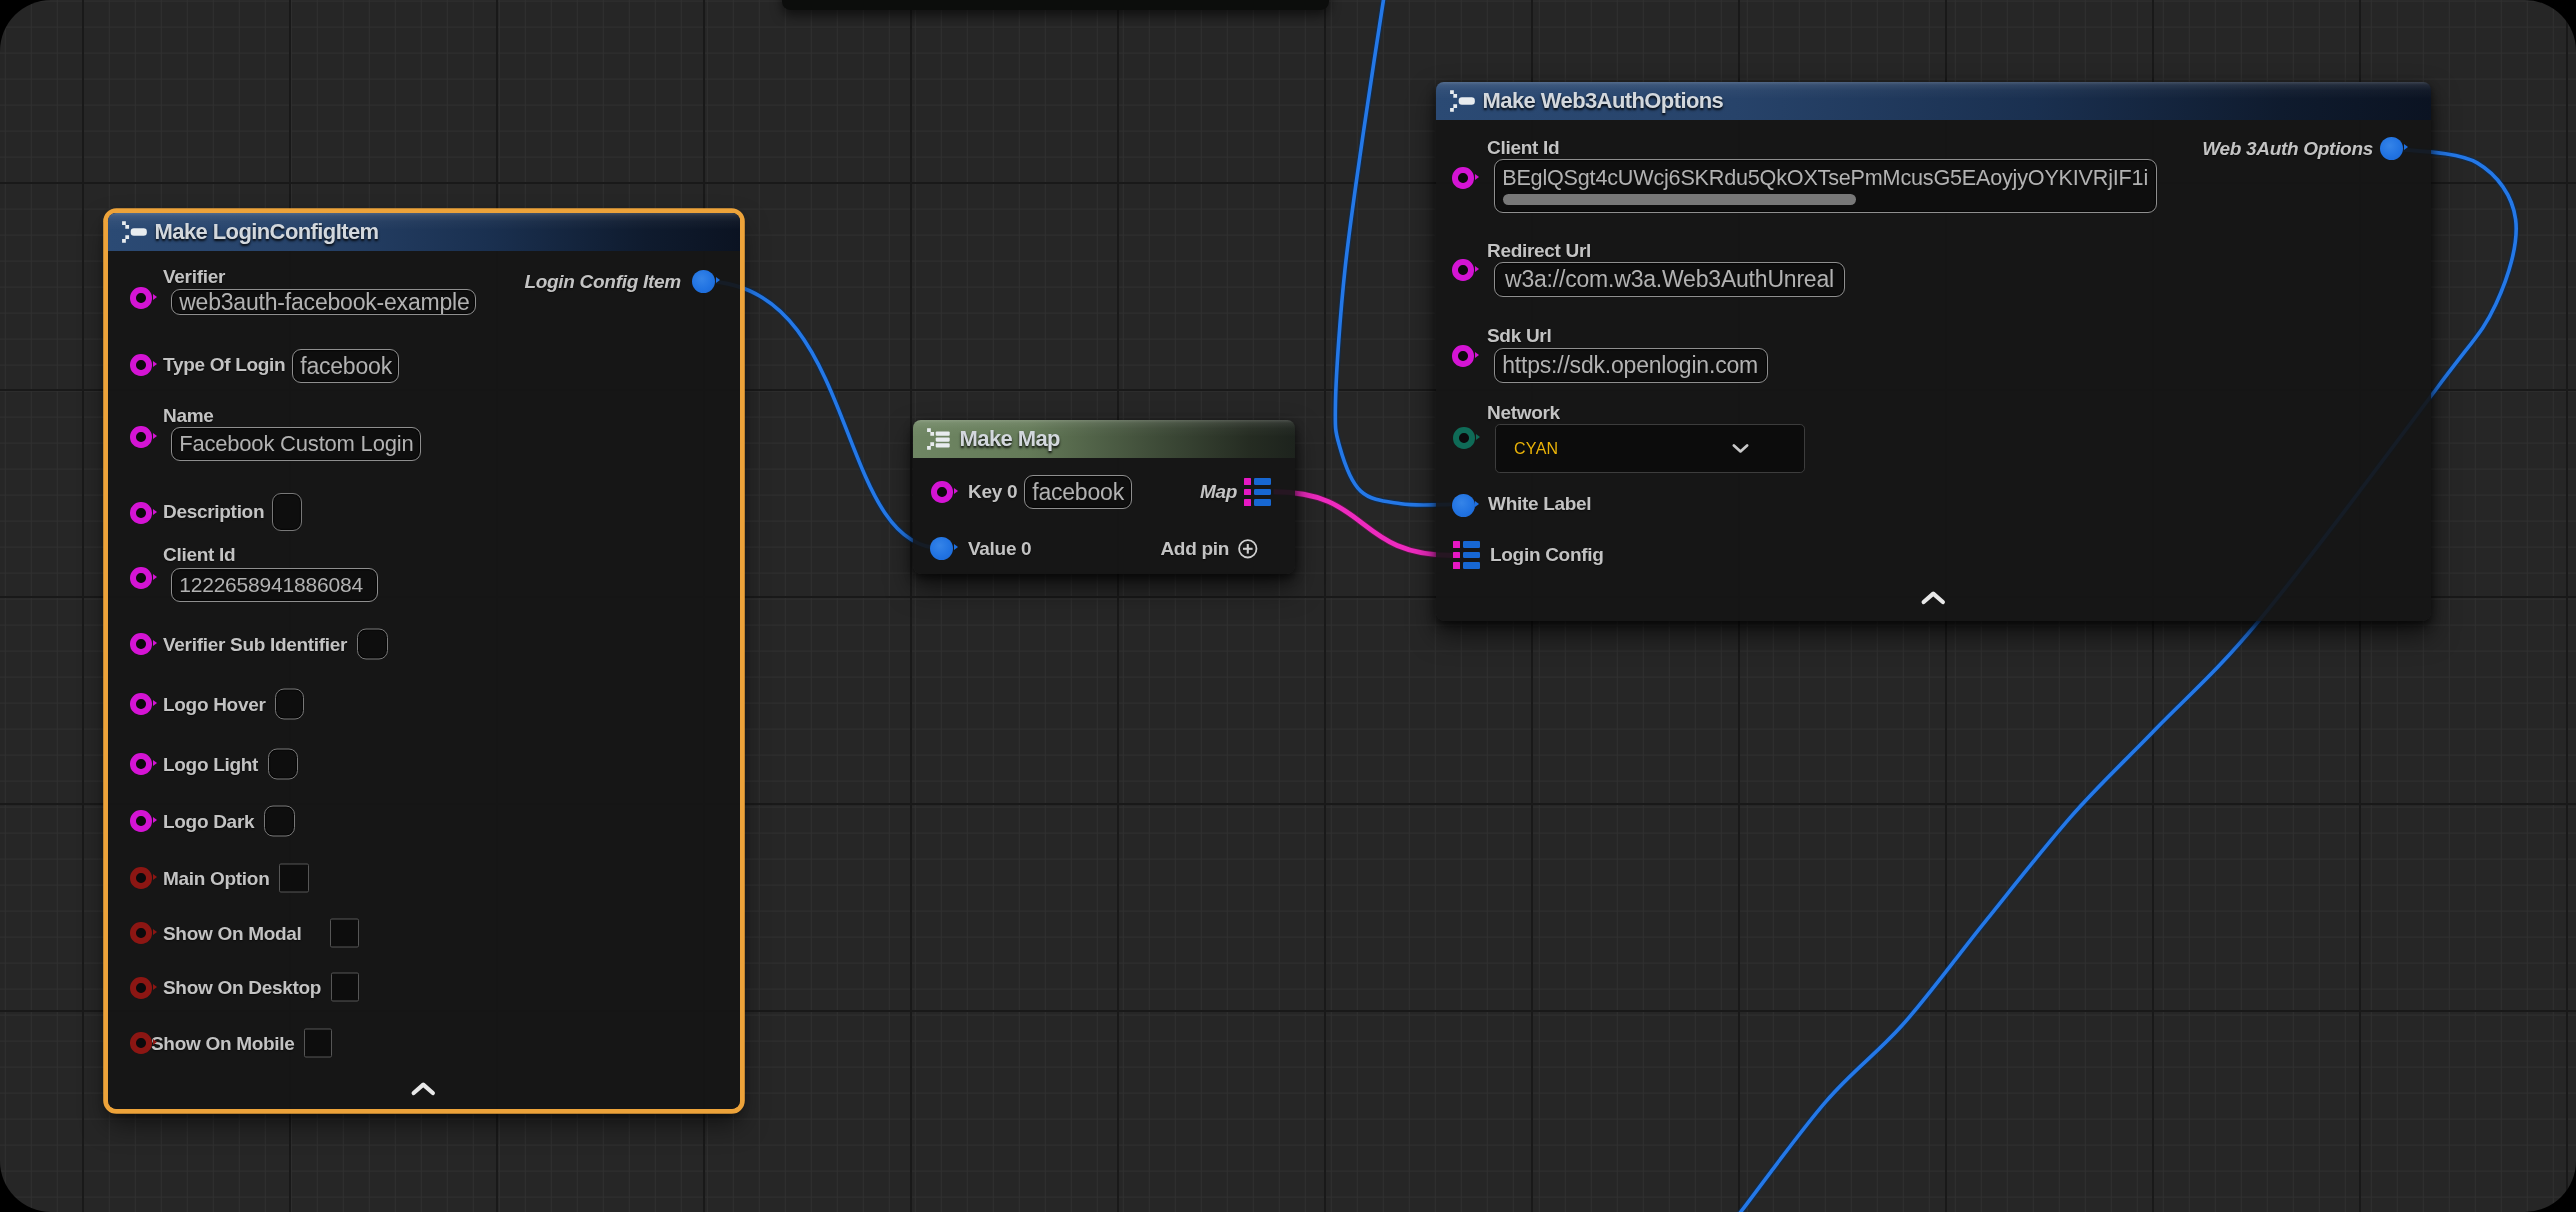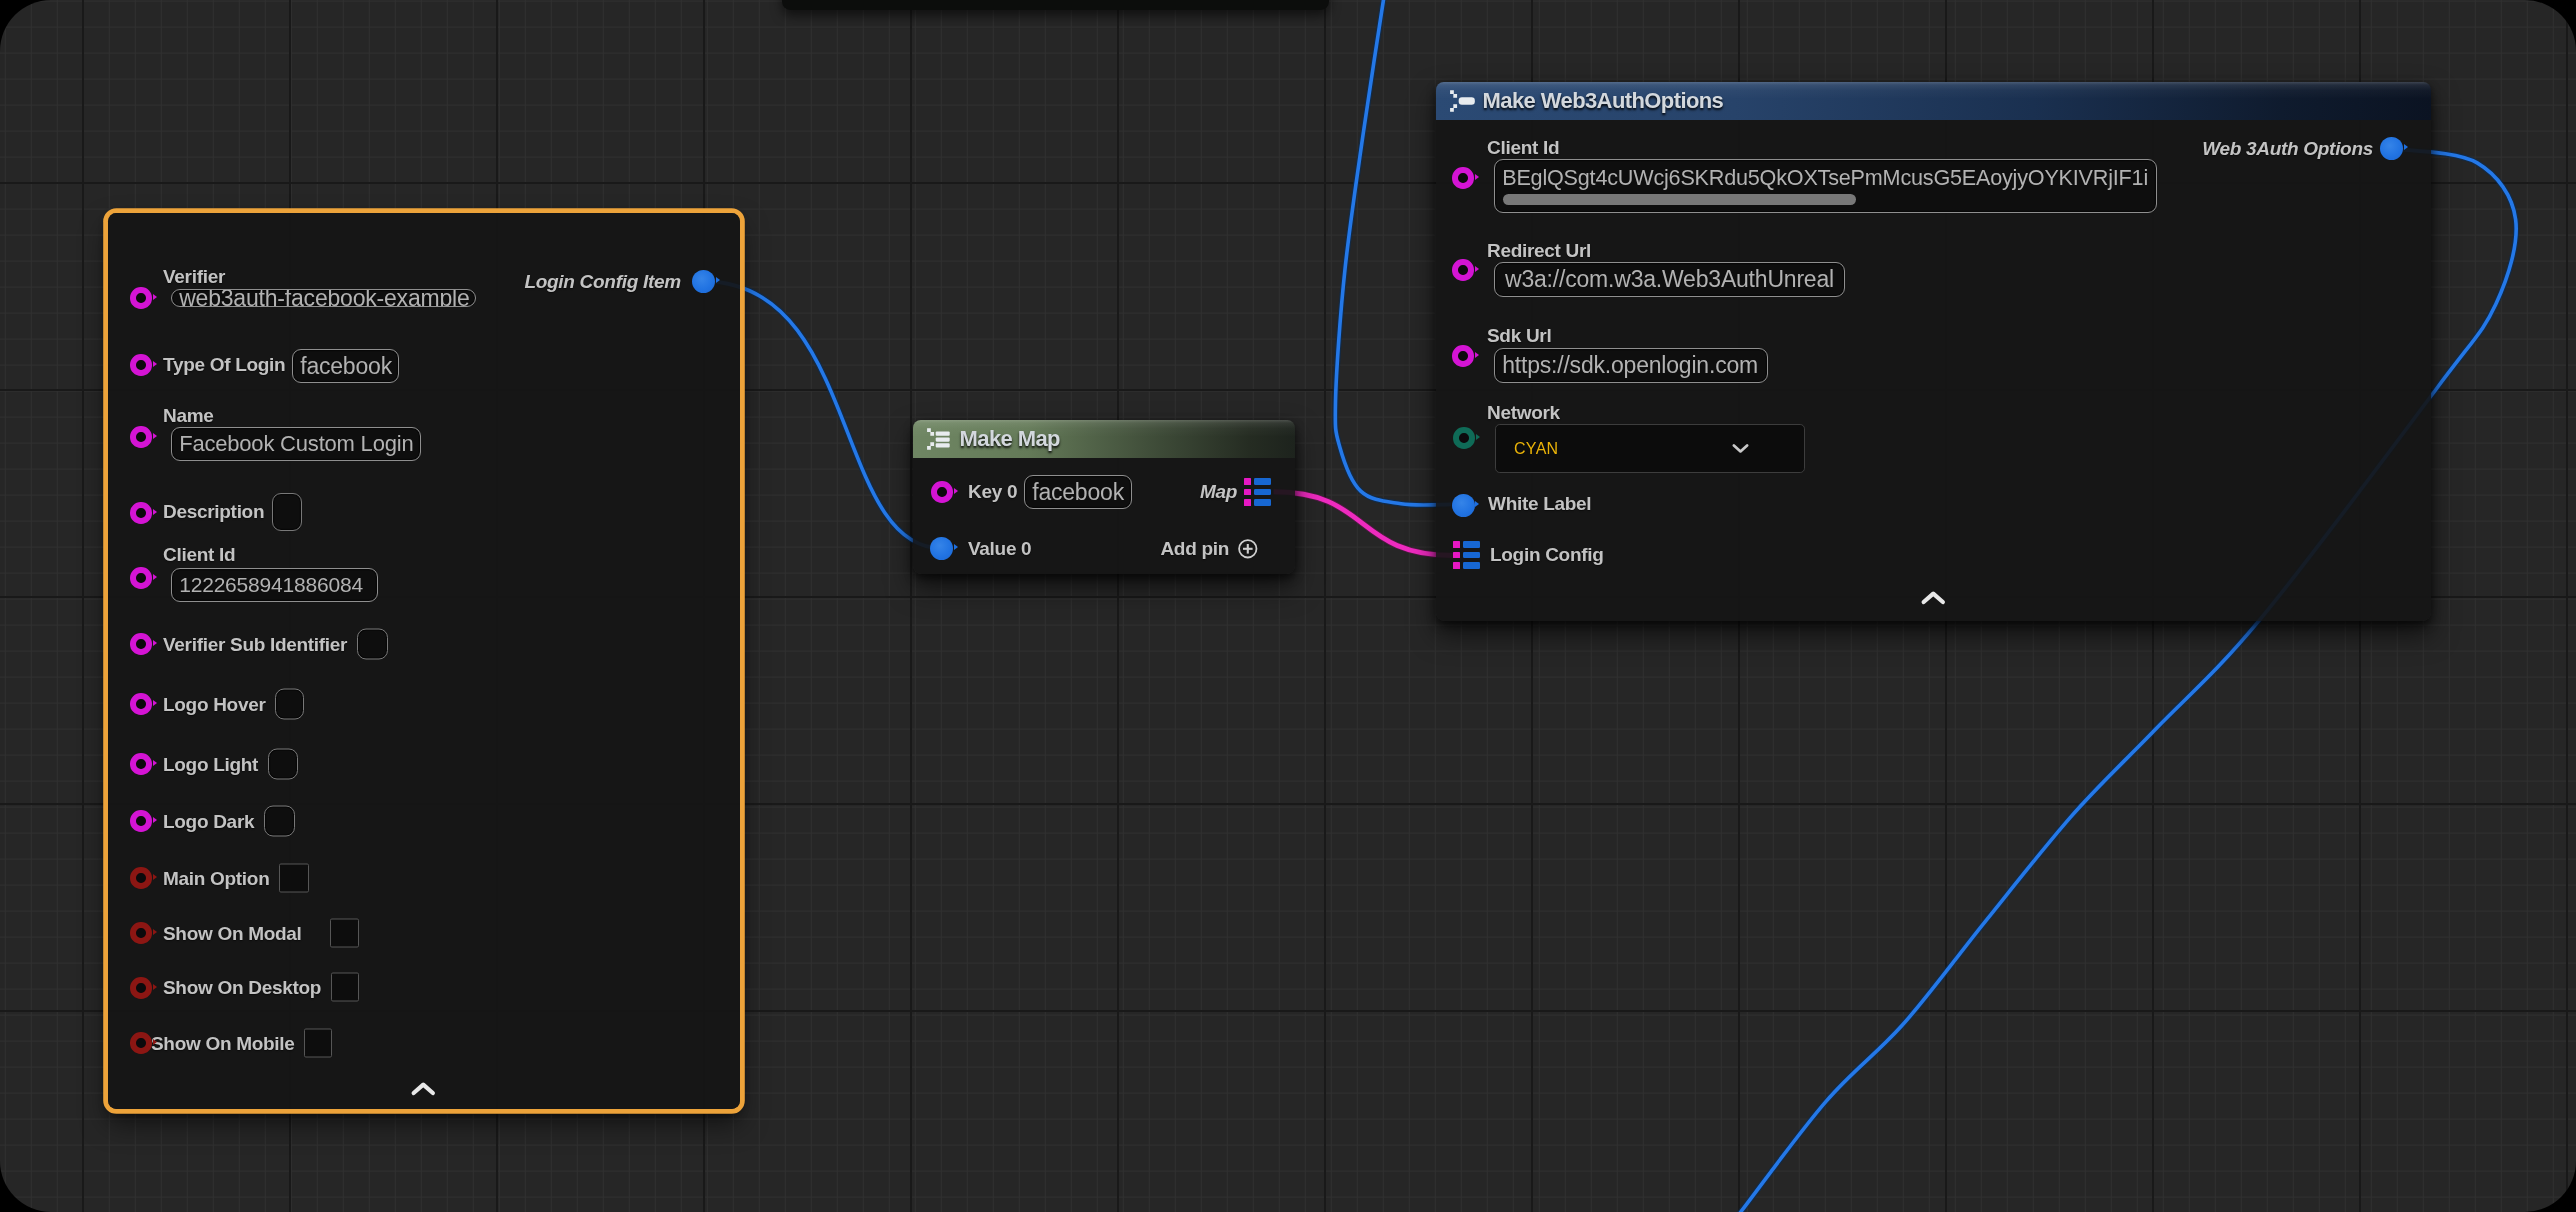--- a/index.html
+++ b/index.html
@@ -147,33 +147,45 @@
       <path d="M 3977,247 C 4001,251 4086,251 4120,271 C 4154,291 4179,326 4184,365 C 4189,404 4173,459 4151,506 C 4129,553 4117,560 4052,647 C 3987,734 3838,935 3760,1029 C 3682,1123 3638,1158 3585,1213 C 3532,1268 3490,1306 3443,1360 C 3396,1414 3346,1478 3300,1535 C 3254,1592 3208,1656 3164,1705 C 3120,1754 3082,1780 3037,1832 C 2992,1884 2934,1965 2895,2016 C 2856,2067 2816,2119 2800,2140" stroke="#2478e8" stroke-width="6"></path>
 
       <path d="M 2118,818 C 2280,818 2252,924 2418,924" stroke="#6d0e58" stroke-width="11" opacity="0.55"></path>
       <path d="M 2118,818 C 2280,818 2252,924 2418,924" stroke="#ee2bbf" stroke-width="8"></path>
     </g>
   </svg>
 
   <div class="partial-node" style="left:782px; top:-18px; width:547px; height:28px;"></div>
 
   <div class="node selected" style="left:108px; top:213px; width:632px; height:896px;">
+    <div class="titlebar blue">
+      <svg class="title-icon" width="28" height="24" viewBox="0 0 52 44">
+        <g fill="#e8ecef">
+          <rect x="2" y="2" width="7" height="7"></rect>
+          <rect x="8" y="9" width="7" height="7"></rect>
+          <rect x="8" y="28" width="7" height="7"></rect>
+          <rect x="2" y="35" width="7" height="7"></rect>
+          <rect x="18" y="15" width="30" height="14" rx="6"></rect>
+        </g>
+      </svg>
+      <span class="title-text">Make LoginConfigItem</span>
+    </div>
 
     <div class="out-row" style="right:46px; top:69px; transform:translateY(-50%);">
       <span class="lbl" style="margin-right:13.2px;">Login Config Item</span>
     </div>
     <span class="pin obj-filled" style="left:584px; top:57px;">
         <span class="ring"></span>
         <span class="nub"></span>
       </span>
 
     <div class="stack" style="left:55px; top:53px;">
       <span class="lbl">Verifier</span>
     </div>
-    <div class="field" style="left:63px; top:76px; width:305px; height:18px;">
+    <div class="field" style="left:63px; top:76px; width:305px; height:26px;">
         <span>web3auth-facebook-example</span>
       </div>
     <span class="pin" style="left:22px; top:74px;">
         <span class="ring"></span>
         <span class="nub"></span>
       </span>
 
     <div class="row" style="left:55px; top:152px; transform:translateY(-50%);">
       <span class="lbl">Type Of Login</span>
     </div>

